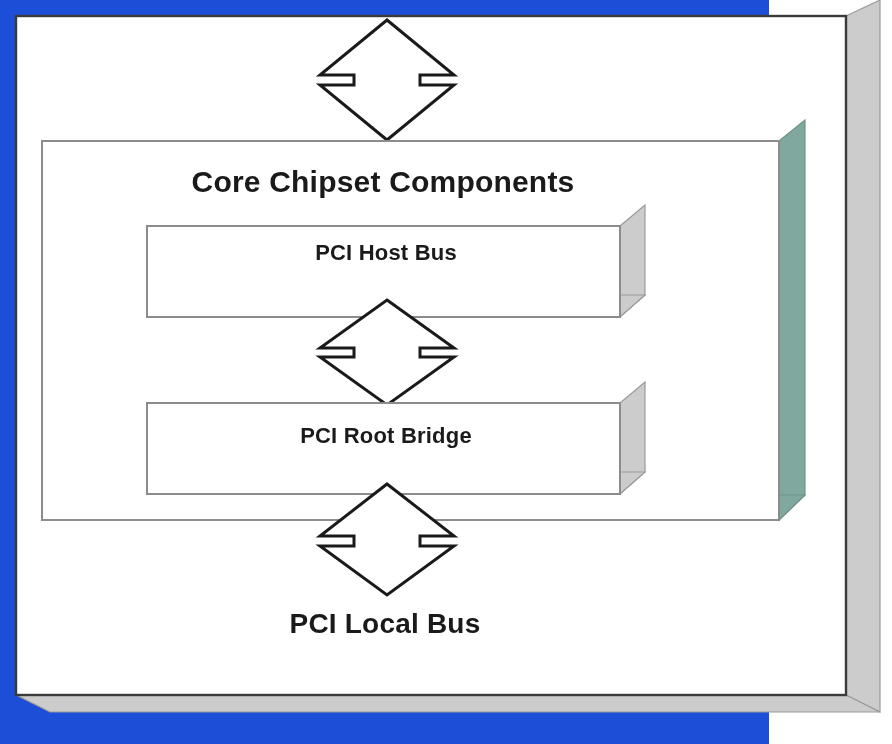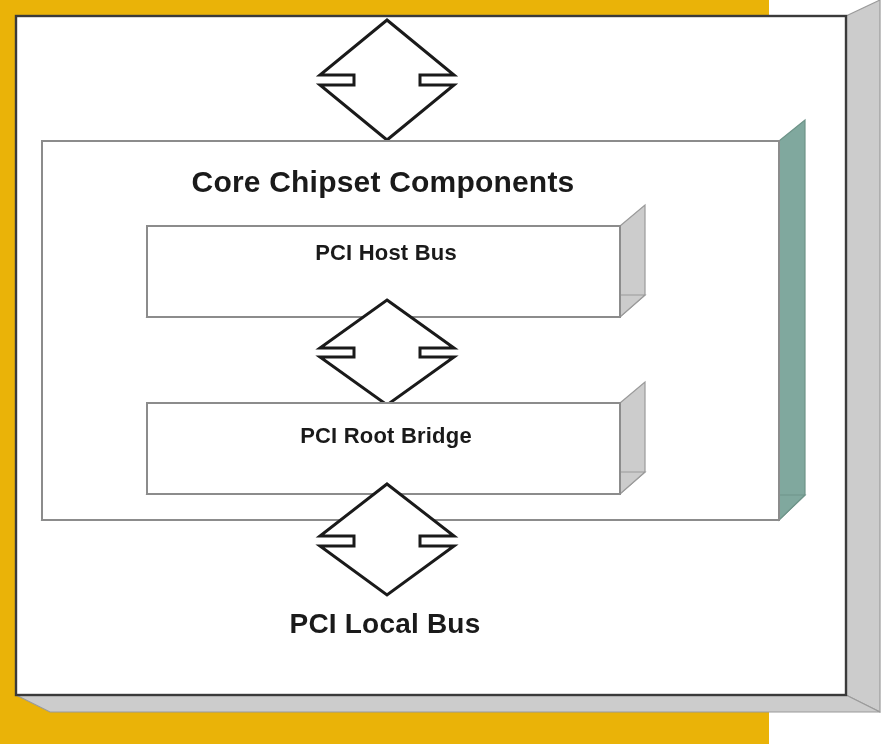--- a/index.html
+++ b/index.html
@@ -10,21 +10,21 @@
   body {
     width: 892px;
     height: 744px;
     font-family: "Liberation Sans", sans-serif;
     overflow: hidden;
   }
   #stage {
     position: relative;
     width: 769px;
     height: 744px;
-    background: #eab308;
+    background: #1d4ed8;
   }
   #diagram-svg {
     position: absolute;
     left: 0;
     top: 0;
     width: 892px;
     height: 744px;
     display: block;
   }
   .dg-label {

